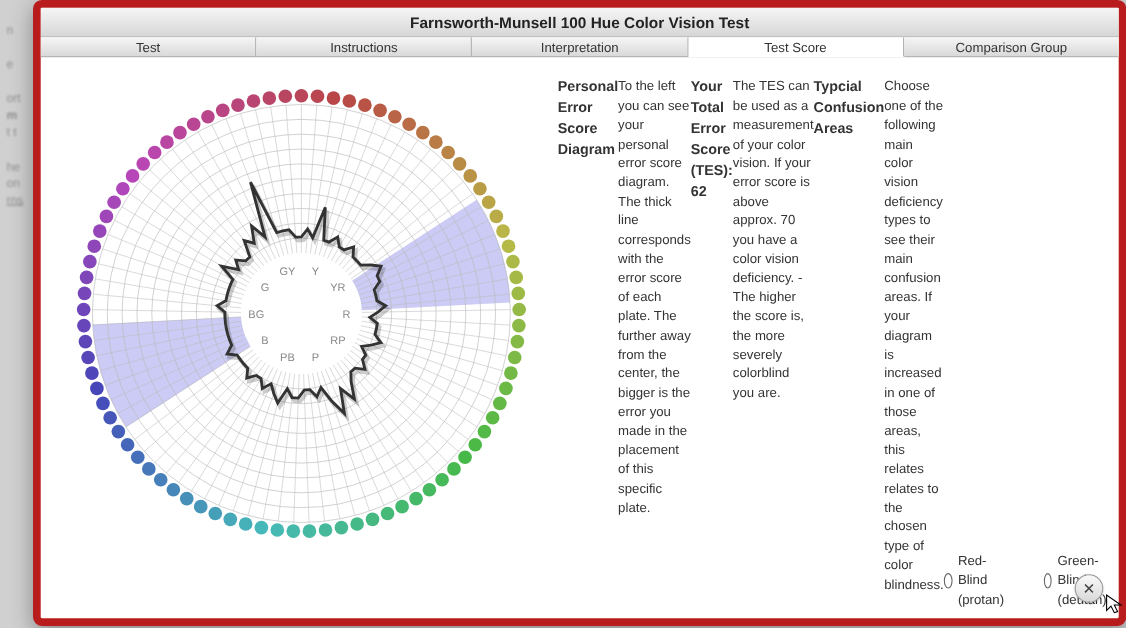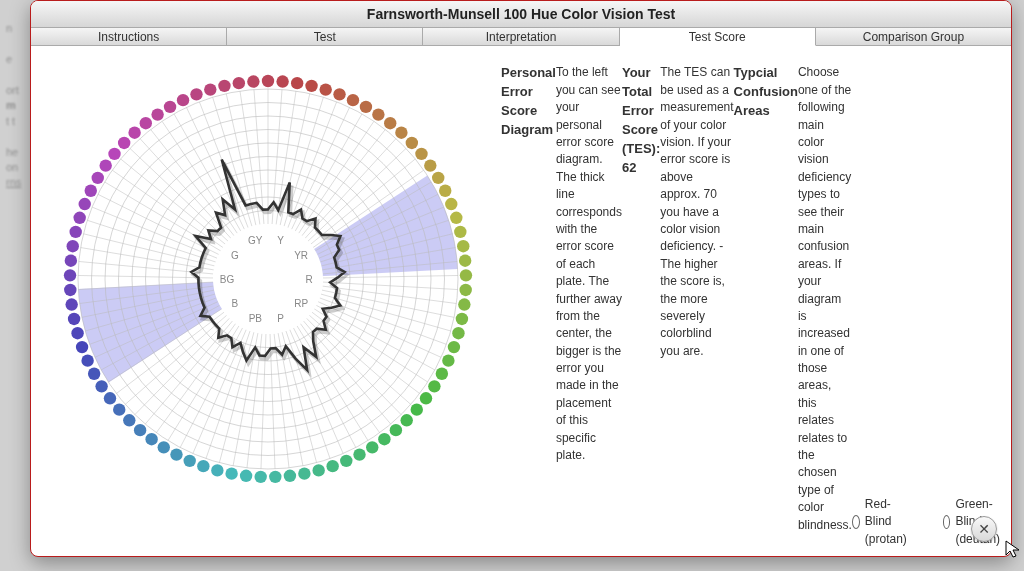--- a/index.html
+++ b/index.html
@@ -1,18 +1,18 @@
 <!DOCTYPE html>
 <html><head>
 <meta charset="utf-8">
 <style>
   html,body{margin:0;padding:0;width:1024px;height:571px;font-family:Verdana,Geneva,sans-serif;font-size:12px;color:#222;background:#e0e0e0;overflow:hidden}
   .backdrop{width:1024px;height:571px;background:#d0d0d0;position:relative}
   .bg-noise{position:absolute;inset:0;filter:blur(1px);opacity:.35;font-size:11px;line-height:1.4;padding:6px;color:#111}
-  .modal{position:absolute;left:30px;top:0;width:980px;height:555px;background:#fff;border:1px solid #b91c1c;border-radius:8px;box-shadow:0 6px 20px rgba(0,0,0,.35);overflow:hidden;display:flex;flex-direction:column}
+  .modal{position:absolute;left:30px;top:0;width:980px;height:555px;background:#fff;border:7px solid #b91c1c;border-radius:8px;box-shadow:0 6px 20px rgba(0,0,0,.35);overflow:hidden;display:flex;flex-direction:column}
   .titlebar{height:26px;line-height:26px;text-align:center;font-weight:bold;font-size:14px;background:linear-gradient(#f6f6f6,#d6d6d6);border-bottom:1px solid #aaa}
   .tabs{display:flex;height:30px;border-bottom:1px solid #aaa;background:#f2f2f2}
   .tab{flex:1;display:flex;align-items:center;justify-content:center;font-size:12px;border-right:1px solid #aaa;background:linear-gradient(#f5f5f5,#d9d9d9);cursor:pointer;color:#333}
   .tab:last-child{border-right:none}
   .tab.active{background:#fff;font-weight:normal;border-bottom:1px solid #fff;margin-bottom:-1px}
   .content{flex:1;display:flex;padding:18px 28px 8px 22px;gap:18px}
   .left{width:430px;height:430px;position:relative;flex-shrink:0}
   .right{flex:1;display:flex;flex-direction:row;font-size:12px;line-height:1.45;color:#333}
   .right h3{font-size:13px;margin:0 0 6px 0;font-weight:bold}
   .right p{margin:0 0 14px 0}
@@ -30,22 +30,22 @@
 
 <div class="backdrop">
   <div class="bg-noise">
     <br>n<br><br>e<br><br>ort<br><b>m</b><br>t t<br><br>he<br>on<br><u>rns</u>
   </div>
 
   <div class="modal">
     <div class="titlebar">Farnsworth-Munsell 100 Hue Color Vision Test</div>
 
     <div class="tabs">
+      <div class="tab">Test</div>
       <div class="tab">Instructions</div>
-      <div class="tab">Test</div>
       <div class="tab">Interpretation</div>
       <div class="tab active">Test Score</div>
       <div class="tab">Comparison Group</div>
     </div>
 
     <div class="content">
       <div class="left">
         <svg id="diagram" width="430" height="430" viewBox="0 0 430 430">
             <path d="M 215 215 L 374.34740790963053 111.51858334714485 A 190 190 0 0 1 404.73961160336904 205.05616831384066 Z" fill="#b9b9f2" opacity="0.75"></path>
             <path d="M 215 215 L 55.65259209036941 318.48141665285516 A 190 190 0 0 1 25.260388396630958 224.9438316861593 Z" fill="#b9b9f2" opacity="0.75"></path>

